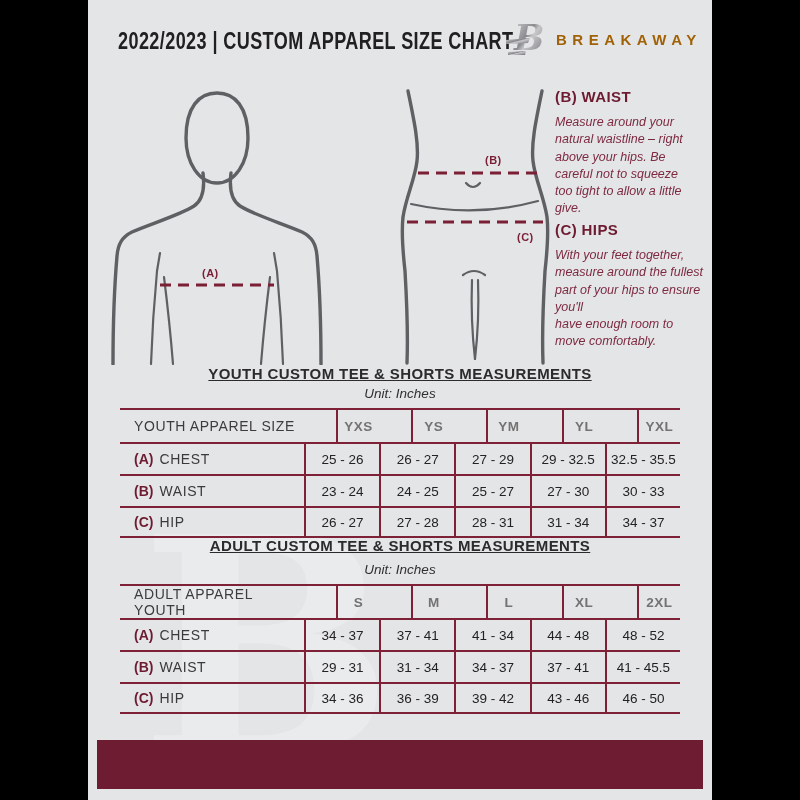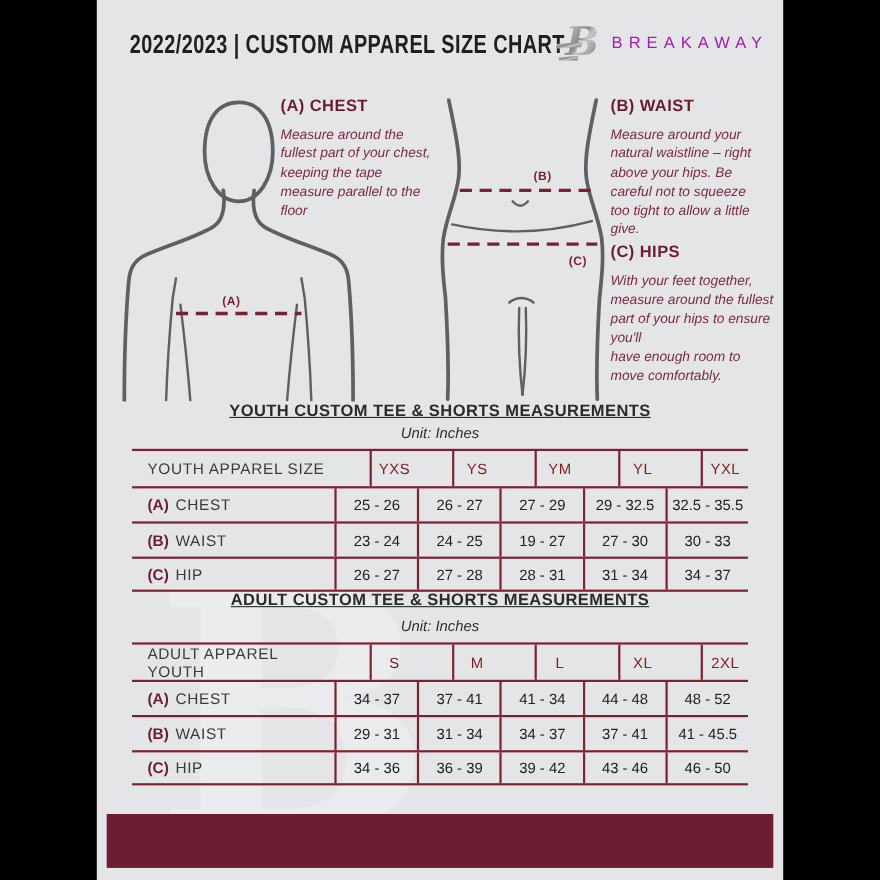--- a/index.html
+++ b/index.html
@@ -7,42 +7,42 @@
     --heading-text:#6d1b31; --body-text:#7d2a41; --dark-text:#2b2b2d;
     --figure-stroke:#5f6063; --dash:#7a1f35; --watermark:#eff0f2;
   }
   *{margin:0;padding:0;box-sizing:border-box;}
   body{width:800px;height:800px;background:var(--background);font-family:"Liberation Sans",sans-serif;position:relative;overflow:hidden;}
   .doc{position:absolute;left:88px;top:0;width:624px;height:800px;background:var(--document);overflow:hidden;}
 
   .page-title{position:absolute;left:30px;top:28px;font-size:22px;font-weight:bold;color:#202022;
     letter-spacing:.5px;transform:scaleX(.82) scaleY(1.08);transform-origin:left center;white-space:nowrap;}
   .brand{position:absolute;left:412px;top:14px;display:flex;align-items:center;gap:10px;}
-  .brand-name{font-size:15px;font-weight:normal;letter-spacing:5.5px;color:#a21caf;padding-top:4px;}
+  .brand-name{font-size:15px;font-weight:bold;letter-spacing:5.5px;color:#a16207;padding-top:4px;}
 
   .figure-svg{position:absolute;}
   .fig{fill:none;stroke:var(--figure-stroke);stroke-width:3.4;stroke-linecap:round;}
   .fig.thin{stroke-width:2.2;}
   .dashline{stroke:var(--dash);stroke-width:3;stroke-dasharray:11 7;fill:none;}
   .marker{fill:var(--dash);font:bold 11px "Liberation Sans",sans-serif;letter-spacing:.5px;}
 
   .instr{position:absolute;z-index:2;}
   .instr h3{font-size:15px;font-weight:bold;color:var(--heading-text);letter-spacing:.4px;margin-bottom:9px;}
   .instr p{font-size:12.5px;font-style:italic;color:var(--body-text);line-height:1.38;white-space:pre-line;}
 
   .sec-title{position:absolute;width:100%;text-align:center;font-size:15px;font-weight:bold;color:#2b2b2d;letter-spacing:.4px;z-index:2;text-decoration:underline;}
   .sec-unit{position:absolute;width:100%;text-align:center;font-size:13.5px;font-style:italic;color:#2f2f31;z-index:2;}
 
   .size-table{position:absolute;left:32px;width:560px;z-index:2;}
   .t-row{display:grid;grid-template-columns:184px repeat(5,1fr);border-top:2px solid var(--table-border);height:32px;}
   .t-row.head{height:34px;gap:32px;}
   .t-row.last{border-bottom:2px solid var(--table-border);}
   .t-cell{display:flex;align-items:center;justify-content:center;font-size:13.5px;color:#232325;border-left:2px solid var(--table-border);}
   .t-cell.lab{justify-content:flex-start;padding-left:14px;border-left:none;color:#3c3c3e;font-size:14px;letter-spacing:.6px;}
-  .t-cell.size-h{font-weight:normal;color:#7f1d1d;letter-spacing:.5px;}
+  .t-cell.size-h{font-weight:bold;color:#737373;letter-spacing:.5px;}
   .row-key{color:var(--heading-text);font-weight:bold;margin-right:6px;letter-spacing:0;}
   .row-name{color:#3a3a3c;letter-spacing:.6px;}
 
   .watermark{position:absolute;left:52px;top:498px;font-family:"DejaVu Serif",serif;font-weight:bold;
     font-size:300px;line-height:1;color:var(--watermark);opacity:.62;z-index:1;user-select:none;}
 
   .footer-bar{position:absolute;left:9px;top:740px;width:606px;height:49px;background:var(--maroon);z-index:3;}
 </style>
 </head>
 <body>
@@ -72,24 +72,20 @@
     <path class="fig" d="M 93,88 C 95,104 93,115 84,121 C 70,130 40,139 22,147 C 12,152 8,159 7,171 C 4,206 3,245 3,279"></path>
     <path class="fig" d="M 121,88 C 119,104 121,115 130,121 C 144,130 174,139 192,147 C 202,152 206,159 207,171 C 210,206 211,245 211,279"></path>
     <path class="fig thin" d="M 50,168 L 47,186 C 44,218 42,250 41,279"></path>
     <path class="fig thin" d="M 54,192 C 58,224 61,254 63,279"></path>
     <path class="fig thin" d="M 164,168 L 167,186 C 170,218 172,250 173,279"></path>
     <path class="fig thin" d="M 160,192 C 156,224 153,254 151,279"></path>
     <text class="marker" x="92" y="192">(A)</text>
     <line class="dashline" x1="50" y1="200" x2="164" y2="200"></line>
   </svg>
 
-  <div class="instr" style="left:167px;top:88px;width:142px;">
-    <h3>(A) CHEST</h3>
-    <p>Measure around the fullest part of your chest, keeping the tape measure parallel to the floor</p>
-  </div>
 
   <svg class="figure-svg" style="left:307px;top:85px;" width="160" height="280" viewBox="0 0 160 280">
     <path class="fig" d="M 13,6 C 19,35 24,58 22,76 C 20,94 11,112 8,132 C 6,150 8,168 10,186 C 12,220 13,252 12,278"></path>
     <path class="fig" d="M 147,6 C 141,35 136,58 138,76 C 140,94 149,112 152,132 C 154,150 152,168 150,186 C 148,220 147,252 148,278"></path>
     <path class="fig thin" d="M 71,98 Q 78,106 85,98"></path>
     <path class="fig thin" d="M 16,119 Q 80,133 143,116"></path>
     <path class="fig thin" d="M 68,190 Q 79,182 90,190"></path>
     <path class="fig thin" d="M 77,195 C 76,222 77,248 80,274"></path>
     <path class="fig thin" d="M 83,195 C 84,222 83,248 80,274"></path>
     <text class="marker" x="90" y="79">(B)</text>
@@ -134,21 +130,21 @@
       <div class="t-cell">29 - 32.5</div>
       <div class="t-cell">32.5 - 35.5</div>
     </div>
     <div class="t-row">
       <div class="t-cell lab">
           <span class="row-key">(B)</span>
           <span class="row-name">WAIST</span>
         </div>
       <div class="t-cell">23 - 24</div>
       <div class="t-cell">24 - 25</div>
-      <div class="t-cell">19 - 27</div>
+      <div class="t-cell">25 - 27</div>
       <div class="t-cell">27 - 30</div>
       <div class="t-cell">30 - 33</div>
     </div>
     <div class="t-row last">
       <div class="t-cell lab">
           <span class="row-key">(C)</span>
           <span class="row-name">HIP</span>
         </div>
       <div class="t-cell">26 - 27</div>
       <div class="t-cell">27 - 28</div>

